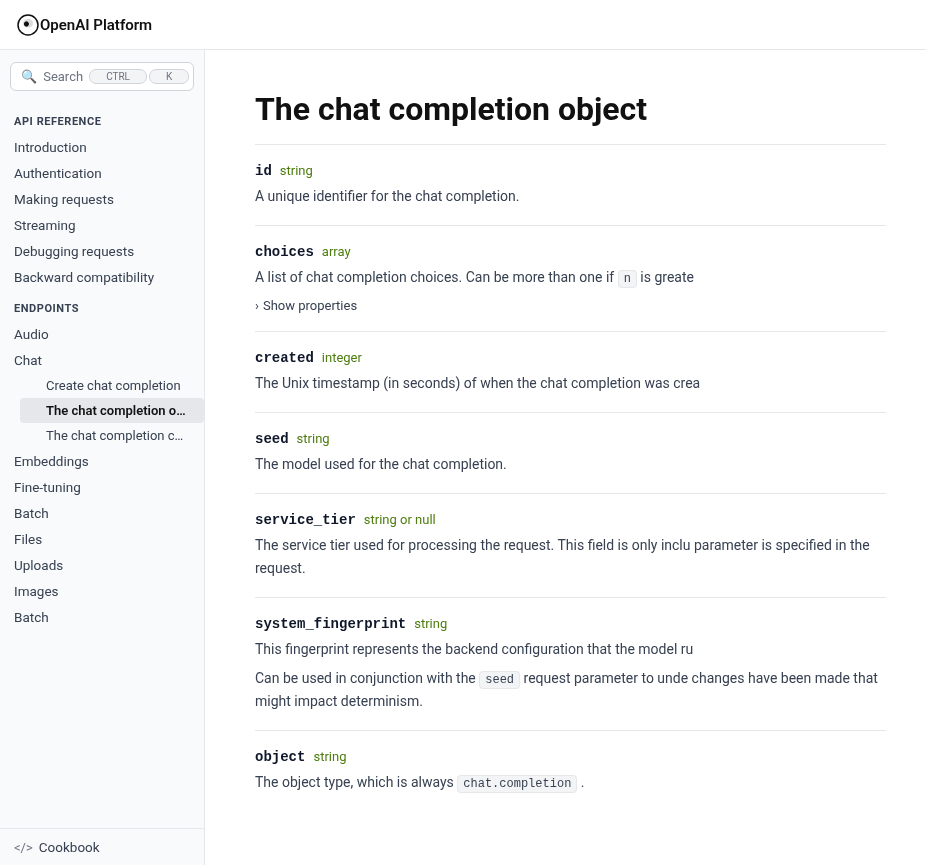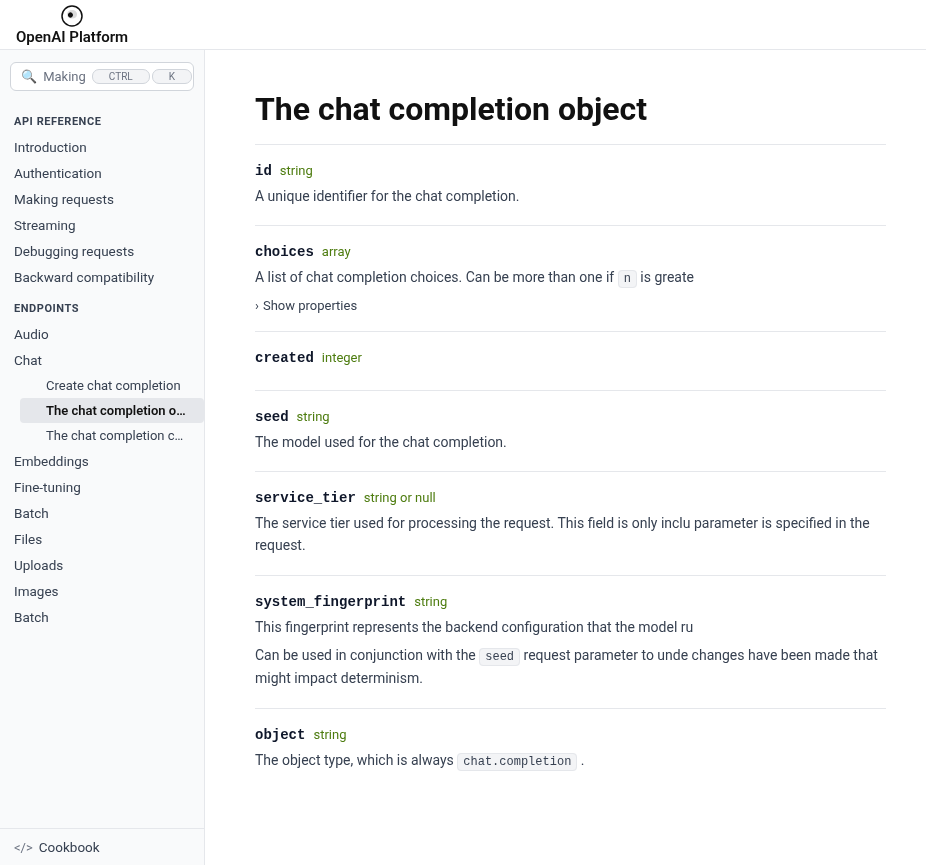--- a/index.html
+++ b/index.html
@@ -20,21 +20,20 @@
       border-bottom: 1px solid #e5e7eb;
       display: flex;
       align-items: center;
       padding: 0 16px;
       flex-shrink: 0;
     }
     .logo-area {
       display: flex;
       align-items: center;
       gap: 0;
-      flex-direction: column;
     }
     .logo-icon {
       width: 24px;
       height: 24px;
     }
     .logo-text {
       font-size: 15px;
       font-weight: 600;
       color: #111;
     }
@@ -236,21 +235,21 @@
     <span class="logo-text">OpenAI Platform</span>
   </div>
 </header>
 
 <div class="main-layout">
 
   <aside class="sidebar">
 
     <div class="search-box">
       <span class="search-icon-wrap">🔍</span>
-      <span class="search-placeholder-text">Making</span>
+      <span class="search-placeholder-text">Search</span>
       <div class="search-kbd">
         <span class="kbd">CTRL</span>
         <span class="kbd">K</span>
       </div>
     </div>
 
     <nav class="sidebar-nav">
       <div class="sidebar-section-label">API REFERENCE</div>
 
       <a class="sidebar-item">Introduction</a>
@@ -307,20 +306,21 @@
         <span>›</span>
         <span>Show properties</span>
       </div>
     </div>
 
     <div class="field-entry">
       <div class="field-header">
         <span class="field-name">created</span>
         <span class="field-type">integer</span>
       </div>
+      <p class="field-description">The Unix timestamp (in seconds) of when the chat completion was crea</p>
     </div>
 
     <div class="field-entry">
       <div class="field-header">
         <span class="field-name">seed</span>
         <span class="field-type">string</span>
       </div>
       <p class="field-description">The model used for the chat completion.</p>
     </div>
 

